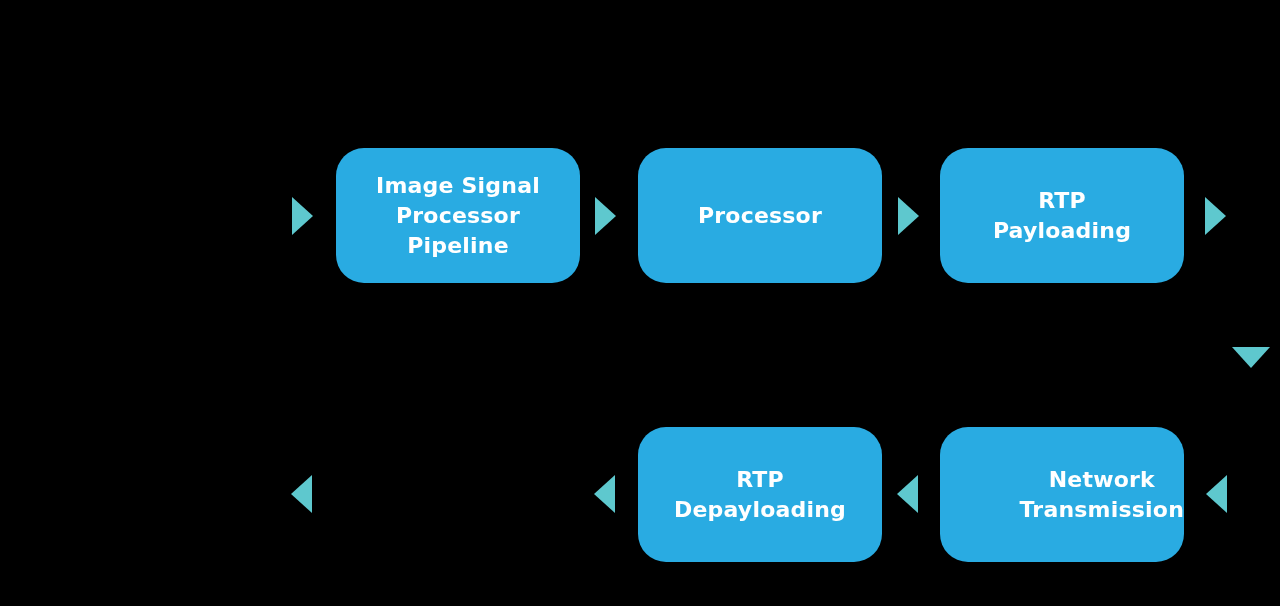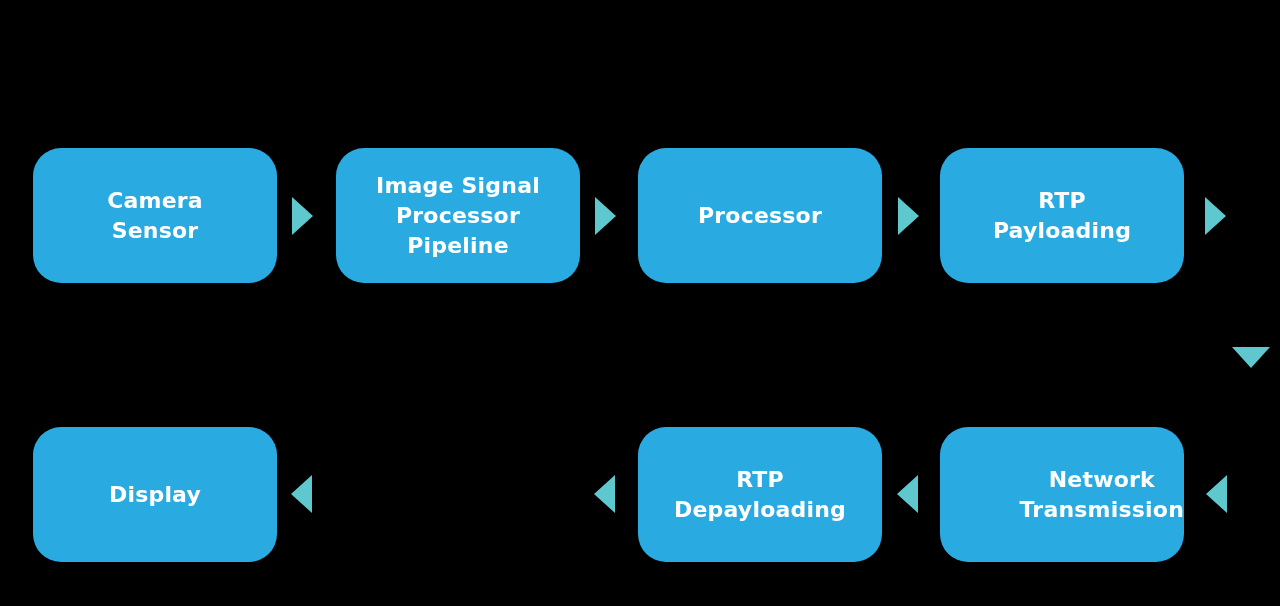--- a/index.html
+++ b/index.html
@@ -53,47 +53,40 @@
     border-left: 19px solid transparent;
     border-right: 19px solid transparent;
     border-top: 21px solid var(--arrow-color, #5EC8CE);
   }
 </style>
 </head>
 <body>
 
 <div class="diagram">
 
-  <div class="node" style="left:33px; top:148px;">
-    <span class="node-label">Camera
-Sensor</span>
-  </div>
   <div class="node" style="left:336px; top:148px;">
     <span class="node-label">Image Signal
 Processor
 Pipeline</span>
   </div>
   <div class="node" style="left:638px; top:148px;">
     <span class="node-label">Processor</span>
   </div>
   <div class="node" style="left:940px; top:148px;">
     <span class="node-label">RTP
 Payloading</span>
   </div>
 
   <div class="arrow right" style="left:292px; top:197px;"></div>
   <div class="arrow right" style="left:595px; top:197px;"></div>
   <div class="arrow right" style="left:898px; top:197px;"></div>
   <div class="arrow right" style="left:1205px; top:197px;"></div>
 
   <div class="arrow down" style="left:1232px; top:347px;"></div>
 
-  <div class="node" style="left:33px; top:427px;">
-    <span class="node-label">Display</span>
-  </div>
   <div class="node" style="left:638px; top:427px;">
     <span class="node-label">RTP
 Depayloading</span>
   </div>
   <div class="node" style="left:940px; top:427px;justify-content:flex-end;">
     <span class="node-label">Network
 Transmission</span>
   </div>
 
   <div class="arrow left" style="left:291px; top:475px;"></div>

